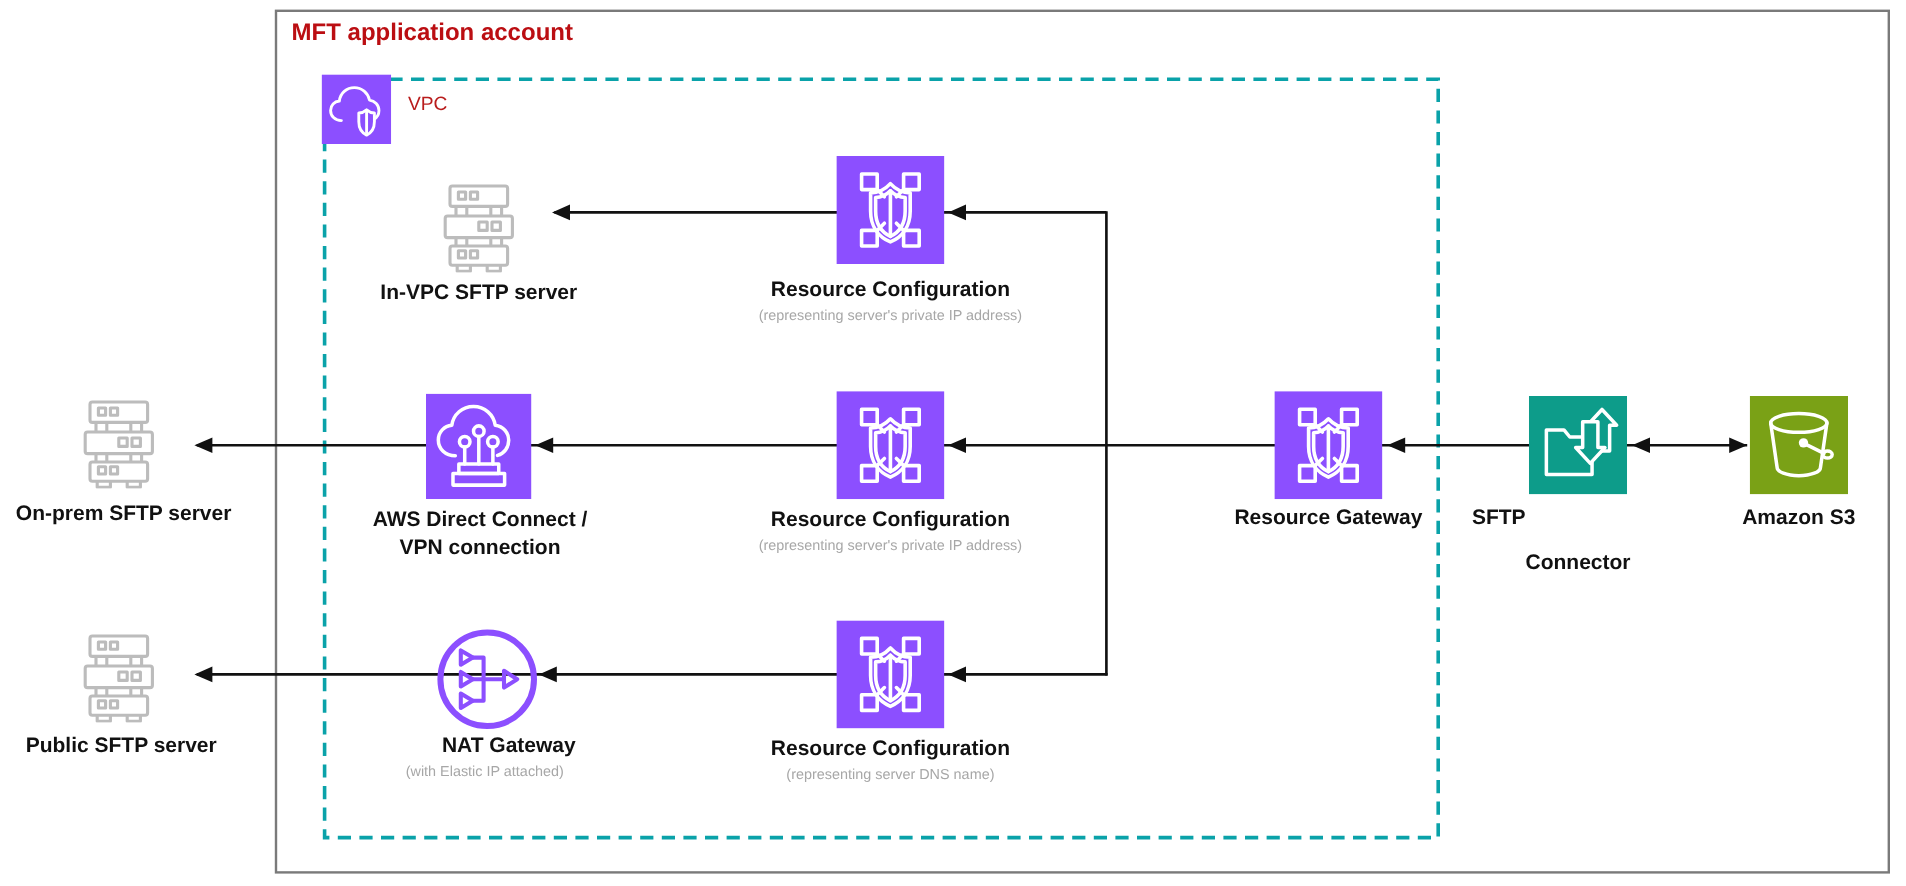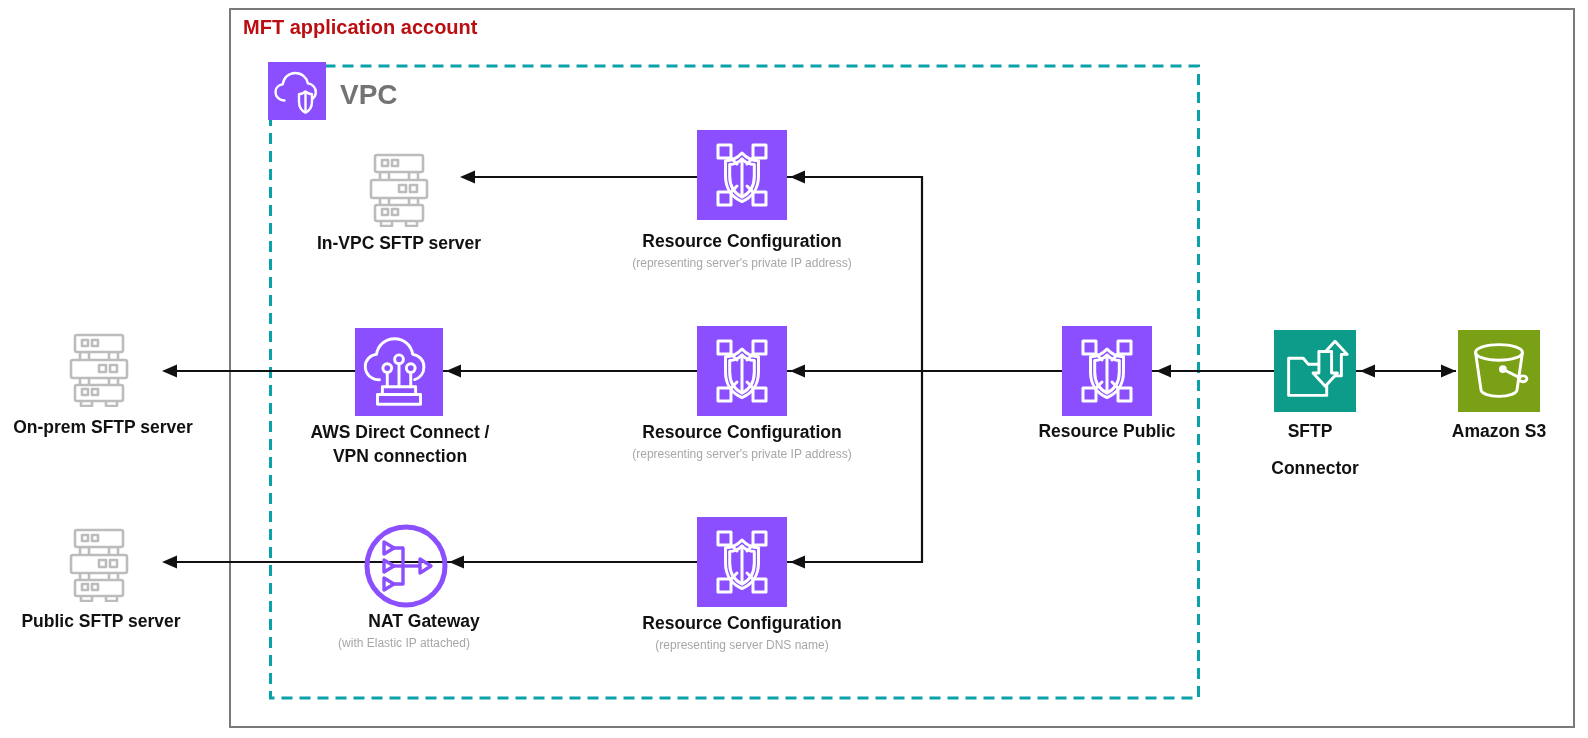--- a/index.html
+++ b/index.html
@@ -22,21 +22,21 @@
   .arrow{fill:var(--line);stroke:none;}
   .node-icon{position:absolute;z-index:2;}
   .lbl{
     position:absolute;z-index:3;transform:translateX(-50%);
     font-size:17.5px;font-weight:bold;color:#111;white-space:nowrap;text-align:center;
   }
   .sub{
     position:absolute;z-index:3;transform:translateX(-50%);
     font-size:12px;font-weight:normal;color:var(--subtitle-gray);white-space:nowrap;text-align:center;
   }
-  .vpc-label{position:absolute;left:340px;top:79px;z-index:3;font-size:28px;font-weight:bold;color:#737373;}
+  .vpc-label{position:absolute;left:340px;top:79px;z-index:3;font-size:16px;font-weight:normal;color:#b91c1c;}
   
   .wstroke{stroke:#fff;stroke-width:3;fill:none;stroke-linecap:round;stroke-linejoin:round;}
   .wstroke-thin{stroke:#fff;stroke-width:2.4;fill:none;stroke-linecap:round;stroke-linejoin:round;}
   .gstroke{stroke:var(--server-gray);stroke-width:2.6;fill:#fff;stroke-linejoin:round;}
   .pstroke{stroke:var(--purple);fill:none;stroke-linejoin:round;}
   .bg-purple{fill:var(--purple);}
   .bg-teal{fill:var(--teal);}
   .bg-green{fill:var(--green);}
   .fill-bg-teal{fill:var(--teal);stroke:#fff;stroke-width:3;stroke-linejoin:round;}
   .fill-bg-purple{fill:var(--purple);stroke:#fff;stroke-width:2.4;stroke-linejoin:round;}
@@ -198,26 +198,26 @@
 
   <svg class="node-icon" style="left:697px;top:326px" width="90" height="90">
       <use href="#sym-rcfg"></use>
     </svg>
   <div class="lbl" style="left:742px;top:422px">Resource Configuration</div>
   <div class="sub" style="left:742px;top:447px">(representing server's private IP address)</div>
 
   <svg class="node-icon" style="left:1062px;top:326px" width="90" height="90">
       <use href="#sym-rcfg"></use>
     </svg>
-  <div class="lbl" style="left:1107px;top:421px">Resource Public</div>
+  <div class="lbl" style="left:1107px;top:421px">Resource Gateway</div>
 
   <svg class="node-icon" style="left:1274px;top:330px" width="82" height="82">
       <use href="#sym-sftpconn"></use>
     </svg>
-  <div class="lbl" style="left:1310px;top:421px">SFTP</div>
+  <div class="lbl" style="left:1249px;top:421px">SFTP</div>
   <div class="lbl" style="left:1315px;top:458px">Connector</div>
 
   <svg class="node-icon" style="left:1458px;top:330px" width="82" height="82">
       <use href="#sym-s3"></use>
     </svg>
   <div class="lbl" style="left:1499px;top:421px">Amazon S3</div>
 
   <svg class="node-icon" style="left:61px;top:526px" width="76" height="76">
       <use href="#sym-server"></use>
     </svg>

